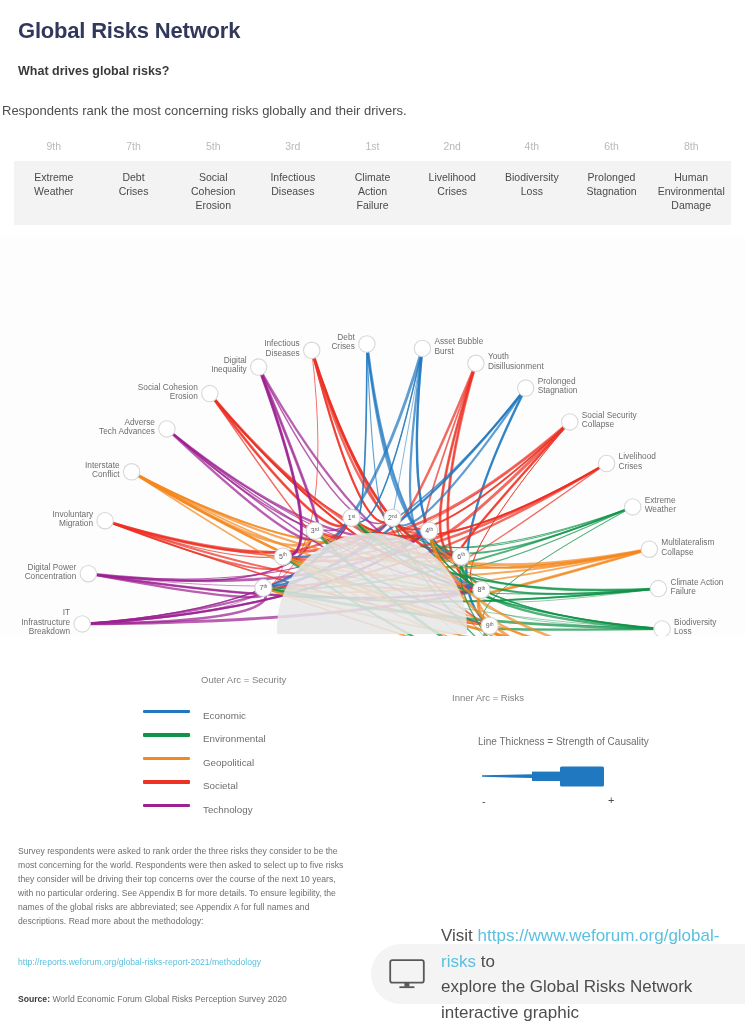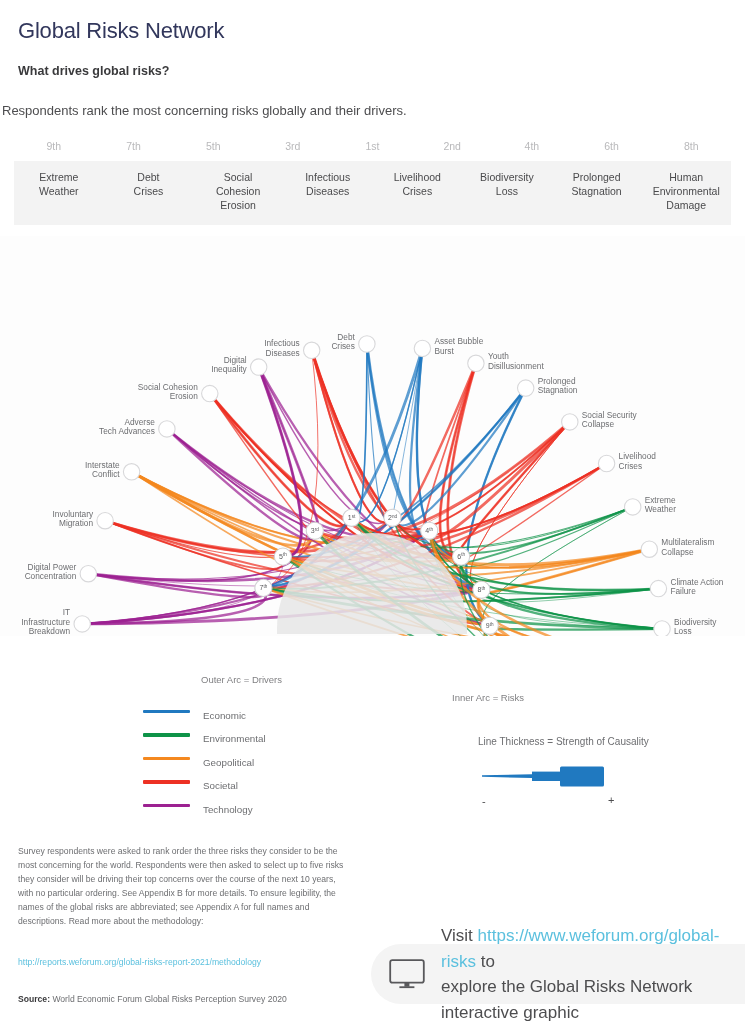--- a/index.html
+++ b/index.html
@@ -15,21 +15,21 @@
     color: #58585b;
     overflow: hidden;
   }
 
   
   #page-title {
     position: absolute;
     left: 18px;
     top: 18px;
     font-size: 22px;
-    font-weight: normal;
+    font-weight: bold;
     color: #32375c;
     letter-spacing: -0.2px;
   }
   #subtitle {
     position: absolute;
     left: 18px;
     top: 64px;
     font-size: 12.5px;
     font-weight: bold;
     color: #3a3a3c;
@@ -237,20 +237,21 @@
       <div class="cell">2nd</div>
       <div class="cell">4th</div>
       <div class="cell">6th</div>
       <div class="cell">8th</div>
     </div>
   <div id="risk-row">
       <div class="cell">Extreme<br>Weather</div>
       <div class="cell">Debt<br>Crises</div>
       <div class="cell">Social<br>Cohesion<br>Erosion</div>
       <div class="cell">Infectious<br>Diseases</div>
+      <div class="cell">Climate<br>Action<br>Failure</div>
       <div class="cell">Livelihood<br>Crises</div>
       <div class="cell">Biodiversity<br>Loss</div>
       <div class="cell">Prolonged<br>Stagnation</div>
       <div class="cell">Human<br>Environmental<br>Damage</div>
     </div>
 </div>
 
 <div id="network">
   <svg width="745" height="400" viewBox="0 0 745 400">
     <defs>
@@ -550,21 +551,21 @@
 <svg id="legend-arc">
   <circle cx="309" cy="681" r="9.5" fill="#ffffff" stroke="#d5d5d7" stroke-width="1.1"></circle>
   <line x1="322" y1="681" x2="415" y2="681" stroke="#c9c9cb" stroke-width="1.1" marker-end="url(#arrowmk2)"></line>
   <defs>
     <marker id="arrowmk2" viewBox="0 0 10 10" refX="8" refY="5" markerWidth="6" markerHeight="6" orient="auto-start-reverse">
       <path d="M 0 0 L 10 5 L 0 10 z" fill="#414042"></path>
     </marker>
   </defs>
   <circle cx="434" cy="681" r="9.5" fill="#ffffff" stroke="#d5d5d7" stroke-width="1.1"></circle>
 </svg>
-<div id="arc-left-label">Outer Arc = Drivers</div>
+<div id="arc-left-label">Outer Arc = Security</div>
 <div id="arc-right-label">Inner Arc = Risks</div>
 
 <div id="cat-legend">
     <div class="cat-item">
       <div class="cat-swatch" style="background: rgb(32, 121, 192);"></div>
       <div class="cat-name">Economic</div>
     </div>
     <div class="cat-item">
       <div class="cat-swatch" style="background: rgb(14, 147, 72);"></div>
       <div class="cat-name">Environmental</div>

